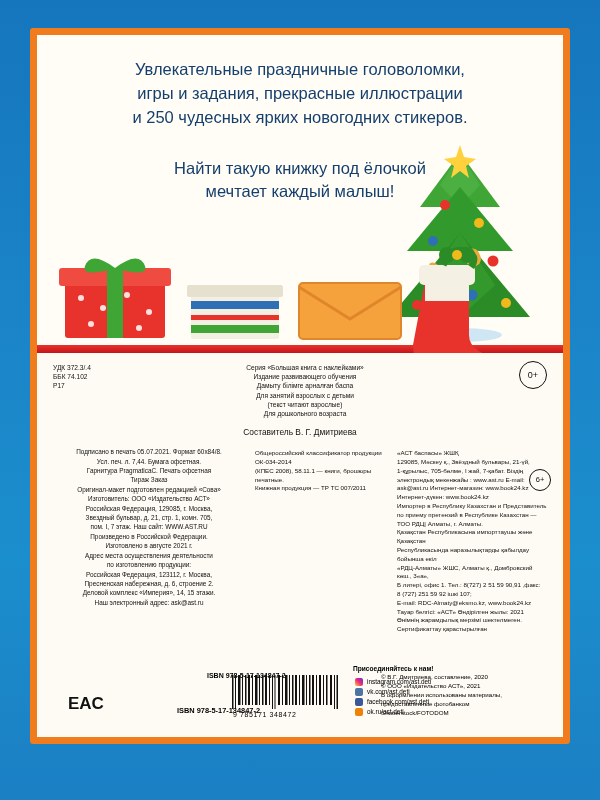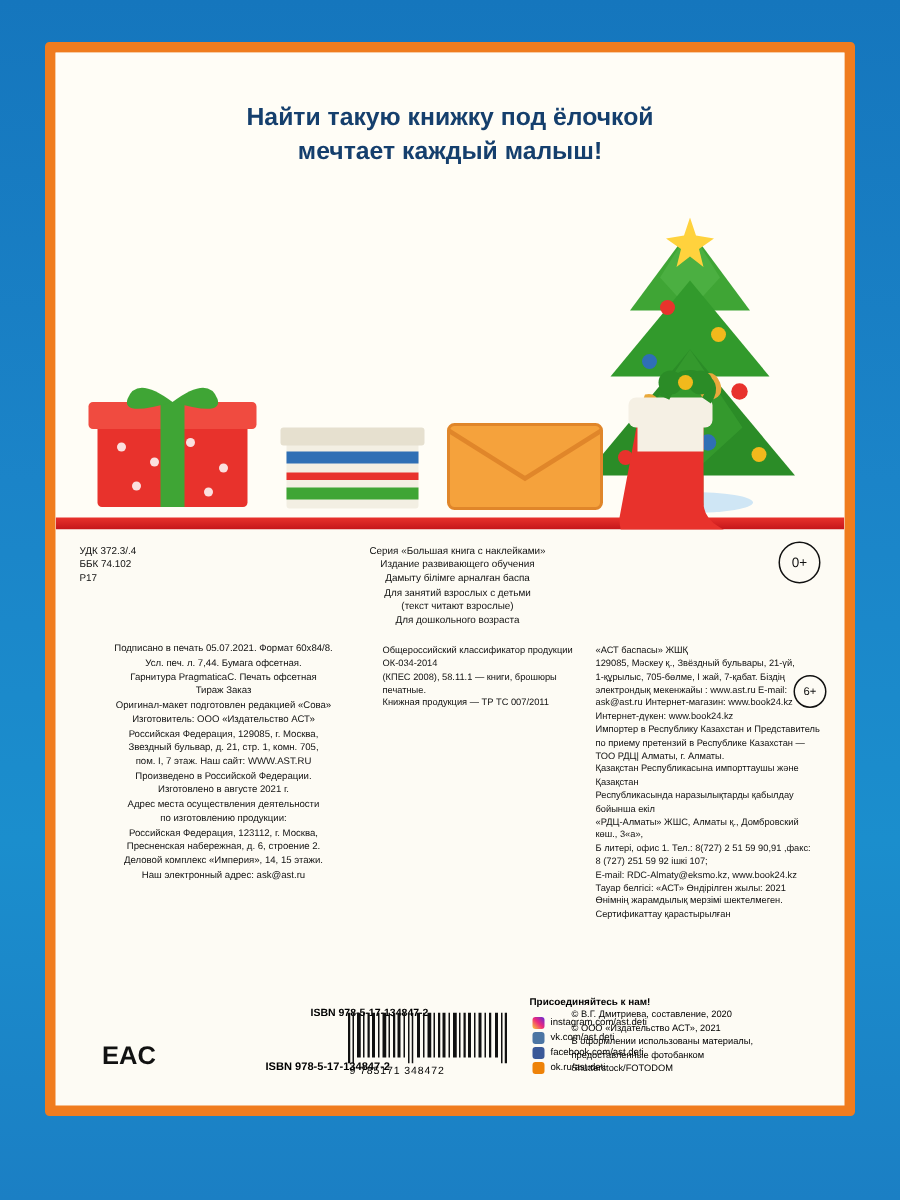--- a/index.html
+++ b/index.html
@@ -45,24 +45,24 @@
     text-align: center;
     color: #12406e;
   }
   .headline .l1 {
     font-size: 16.5px;
     line-height: 24px;
     font-weight: normal;
     color: #153f6d;
   }
   .headline .l2 {
-    margin-top: 10px;
+    margin-top: 28px;
     font-size: 16.5px;
     line-height: 23px;
-    font-weight: bold;
+    font-weight: normal;
     color: #153f6d;
   }
   
   .shelf {
     position: absolute;
     left: 0;
     right: 0;
     bottom: 0;
     height: 8px;
     background: linear-gradient(180deg, #e8322c 0%, #c4151a 100%);
@@ -278,20 +278,23 @@
 </style>
 </head>
 <body>
 
 <div class="page">
   <div class="cover">
 
     <div class="top-panel">
 
       <div class="headline">
+        <div class="l1" style="white-space:pre-line">Увлекательные праздничные головоломки,
+игры и задания, прекрасные иллюстрации
+и 250 чудесных ярких новогодних стикеров.</div>
         <div class="l2" style="white-space:pre-line">Найти такую книжку под ёлочкой
 мечтает каждый малыш!</div>
       </div>
 
       <svg class="tree" viewBox="0 0 170 200">
         <ellipse cx="85" cy="190" rx="42" ry="7" fill="#cfe6f5"></ellipse>
         <rect x="76" y="168" width="18" height="24" fill="#9a5a28"></rect>
         <polygon points="85,8 125,62 45,62" fill="#3fa535"></polygon>
         <polygon points="85,8 105,40 85,62 65,40" fill="#55b84a" opacity=".55"></polygon>
         <polygon points="85,42 138,106 32,106" fill="#329a2c"></polygon>
@@ -364,20 +367,21 @@
         <div class="series-block" style="white-space:pre-line">Серия «Большая книга с наклейками»
 Издание развивающего обучения
 Дамыту білімге арналған баспа
 Для занятий взрослых с детьми
 (текст читают взрослые)
 Для дошкольного возраста</div>
         <div class="age-circle">0+</div>
       </div>
 
       <div class="title-block">
+        <div class="compiler">Составитель В. Г. Дмитриева</div>
       </div>
 
       <div class="cols">
         <div class="col left" style="white-space:pre-line">Подписано в печать 05.07.2021. Формат 60х84/8.
 Усл. печ. л. 7,44. Бумага офсетная.
 Гарнитура PragmaticaC. Печать офсетная
 Тираж                                    Заказ
 Оригинал-макет подготовлен редакцией «Сова»
 Изготовитель: ООО «Издательство АСТ»
 Российская Федерация, 129085, г. Москва,

